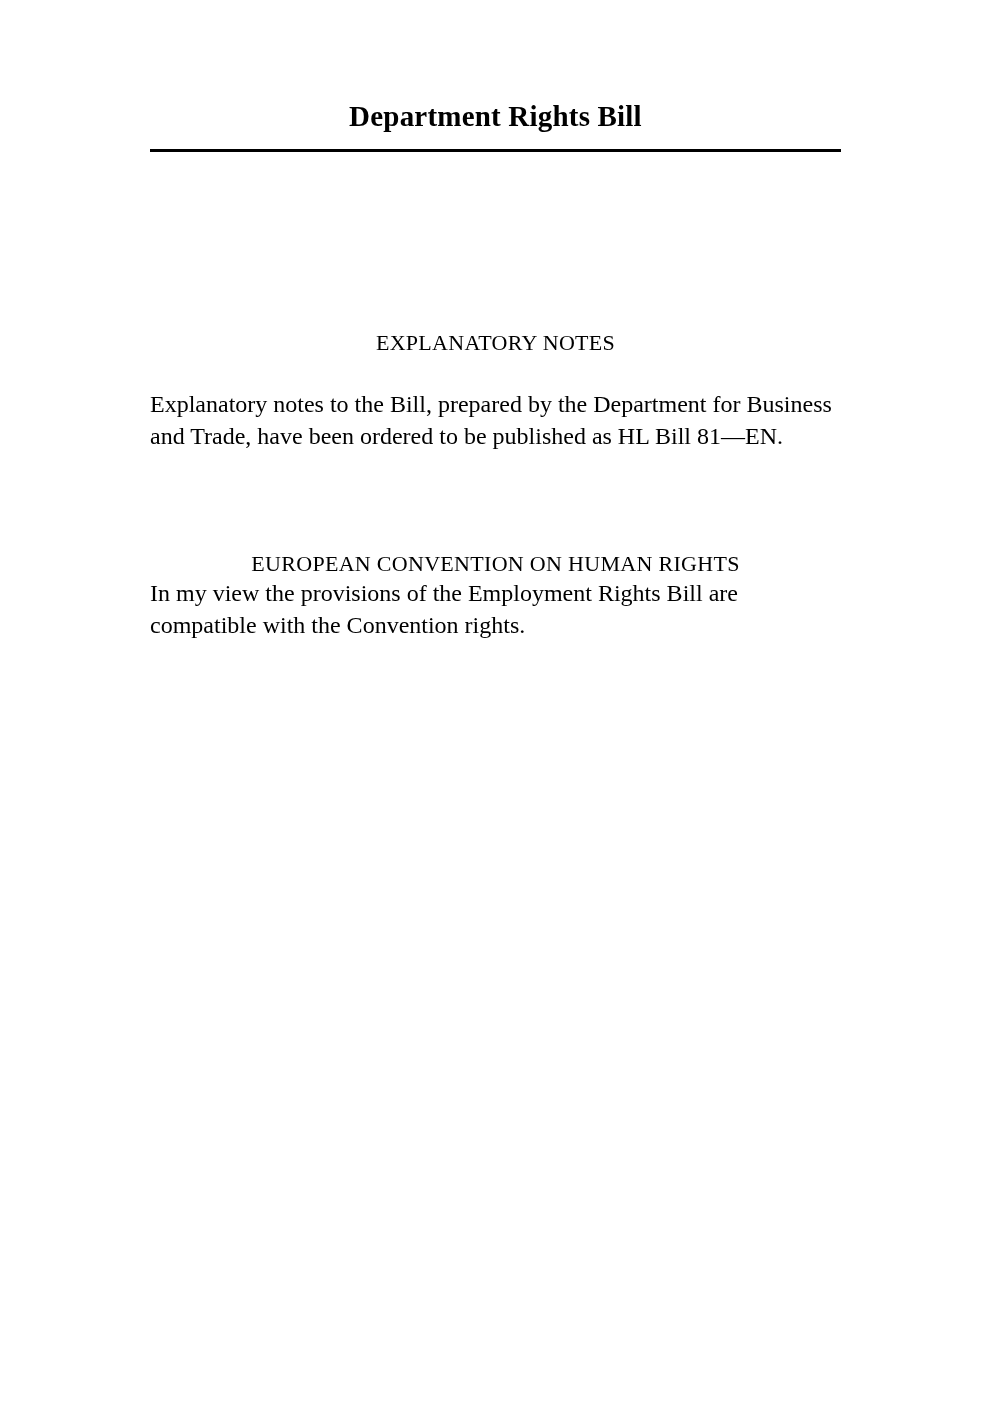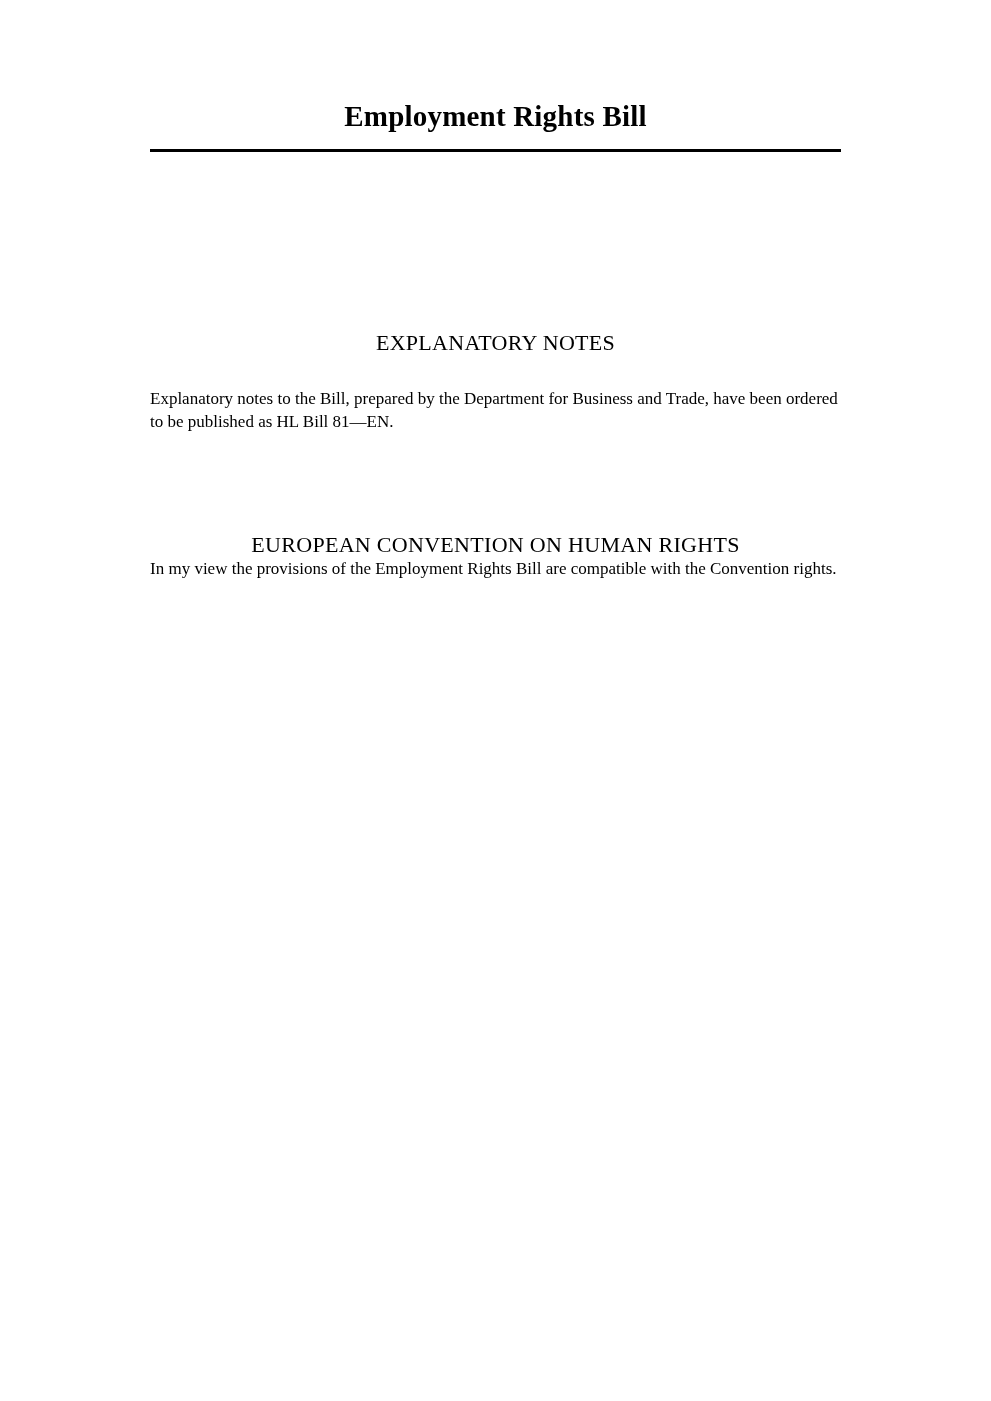--- a/index.html
+++ b/index.html
@@ -61,21 +61,21 @@
     letter-spacing: 0.3px;
   }
   #explanatory-notes-heading {
     margin-top: 178px;
   }
   #echr-heading {
     margin-top: 98px;
   }
 
   p.body-text {
-    font-size: 17px;
+    font-size: 24px;
     line-height: 1.35;
     margin: 0;
     text-align: left;
   }
   #explanatory-notes-text {
     margin-top: 32px;
   }
   #echr-statement-text {
     margin-top: 33px;
   }
@@ -96,21 +96,21 @@
   .footer-left { font-family: "Liberation Serif", serif; }
   .footer-right { font-family: "Liberation Serif", serif; }
 </style>
 </head>
 <body>
 
 <div class="page">
   <div class="content">
 
     <div class="title-block">
-      <h1 class="doc-title">Employment Rights Bill</h1>
+      <h1 class="doc-title">Department Rights Bill</h1>
       <div class="rule-double"></div>
     </div>
 
     <div class="section">
       <div class="section-heading" id="explanatory-notes-heading">EXPLANATORY NOTES</div>
       <p class="body-text" id="explanatory-notes-text">Explanatory notes to the Bill, prepared by the Department for Business and Trade, have been ordered to be published as HL Bill 81—EN.</p>
     </div>
 
     <div class="section">
       <div class="section-heading" id="echr-heading">EUROPEAN CONVENTION ON HUMAN RIGHTS</div>

